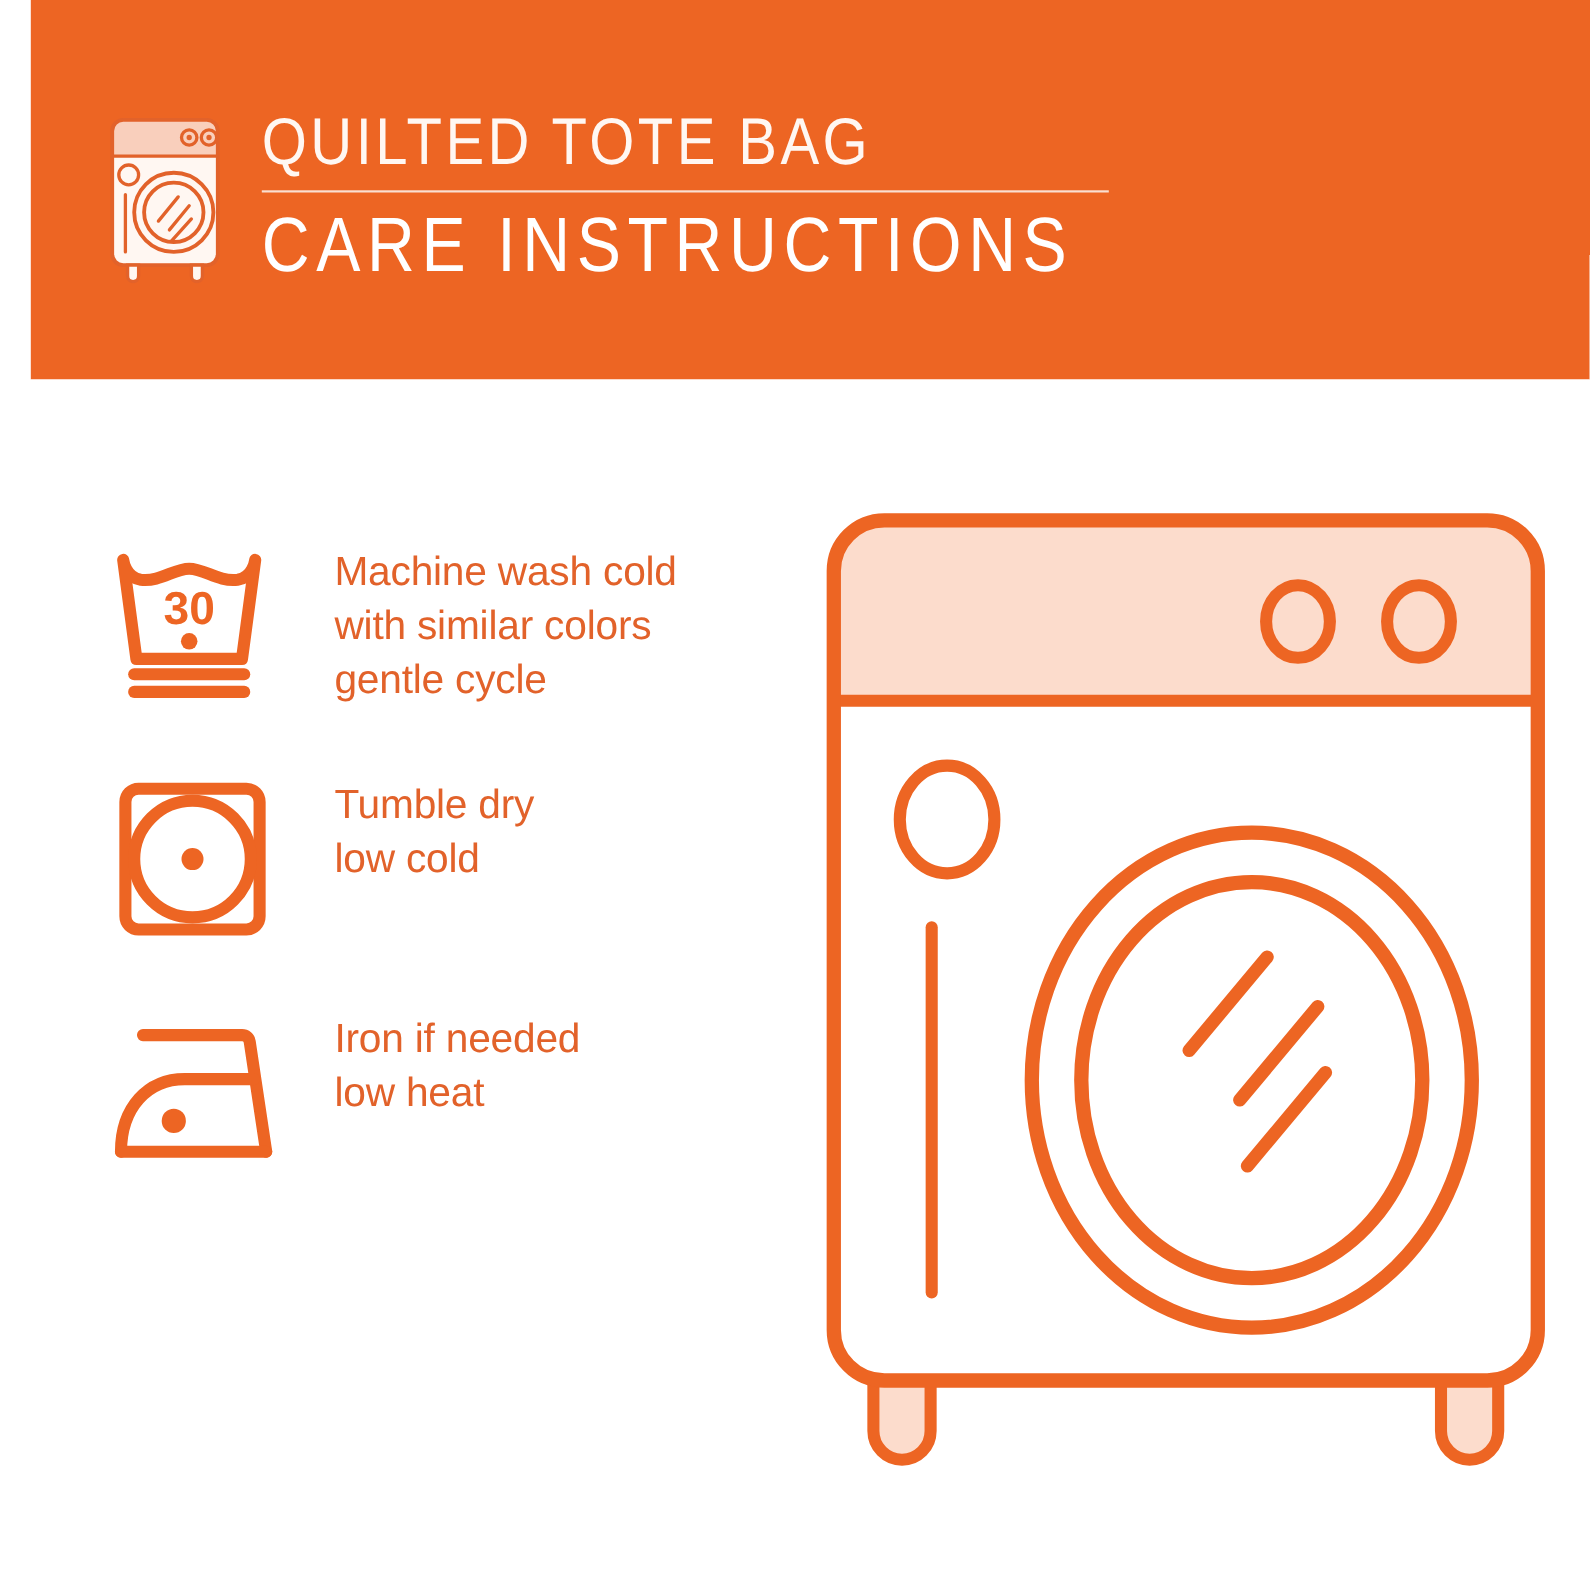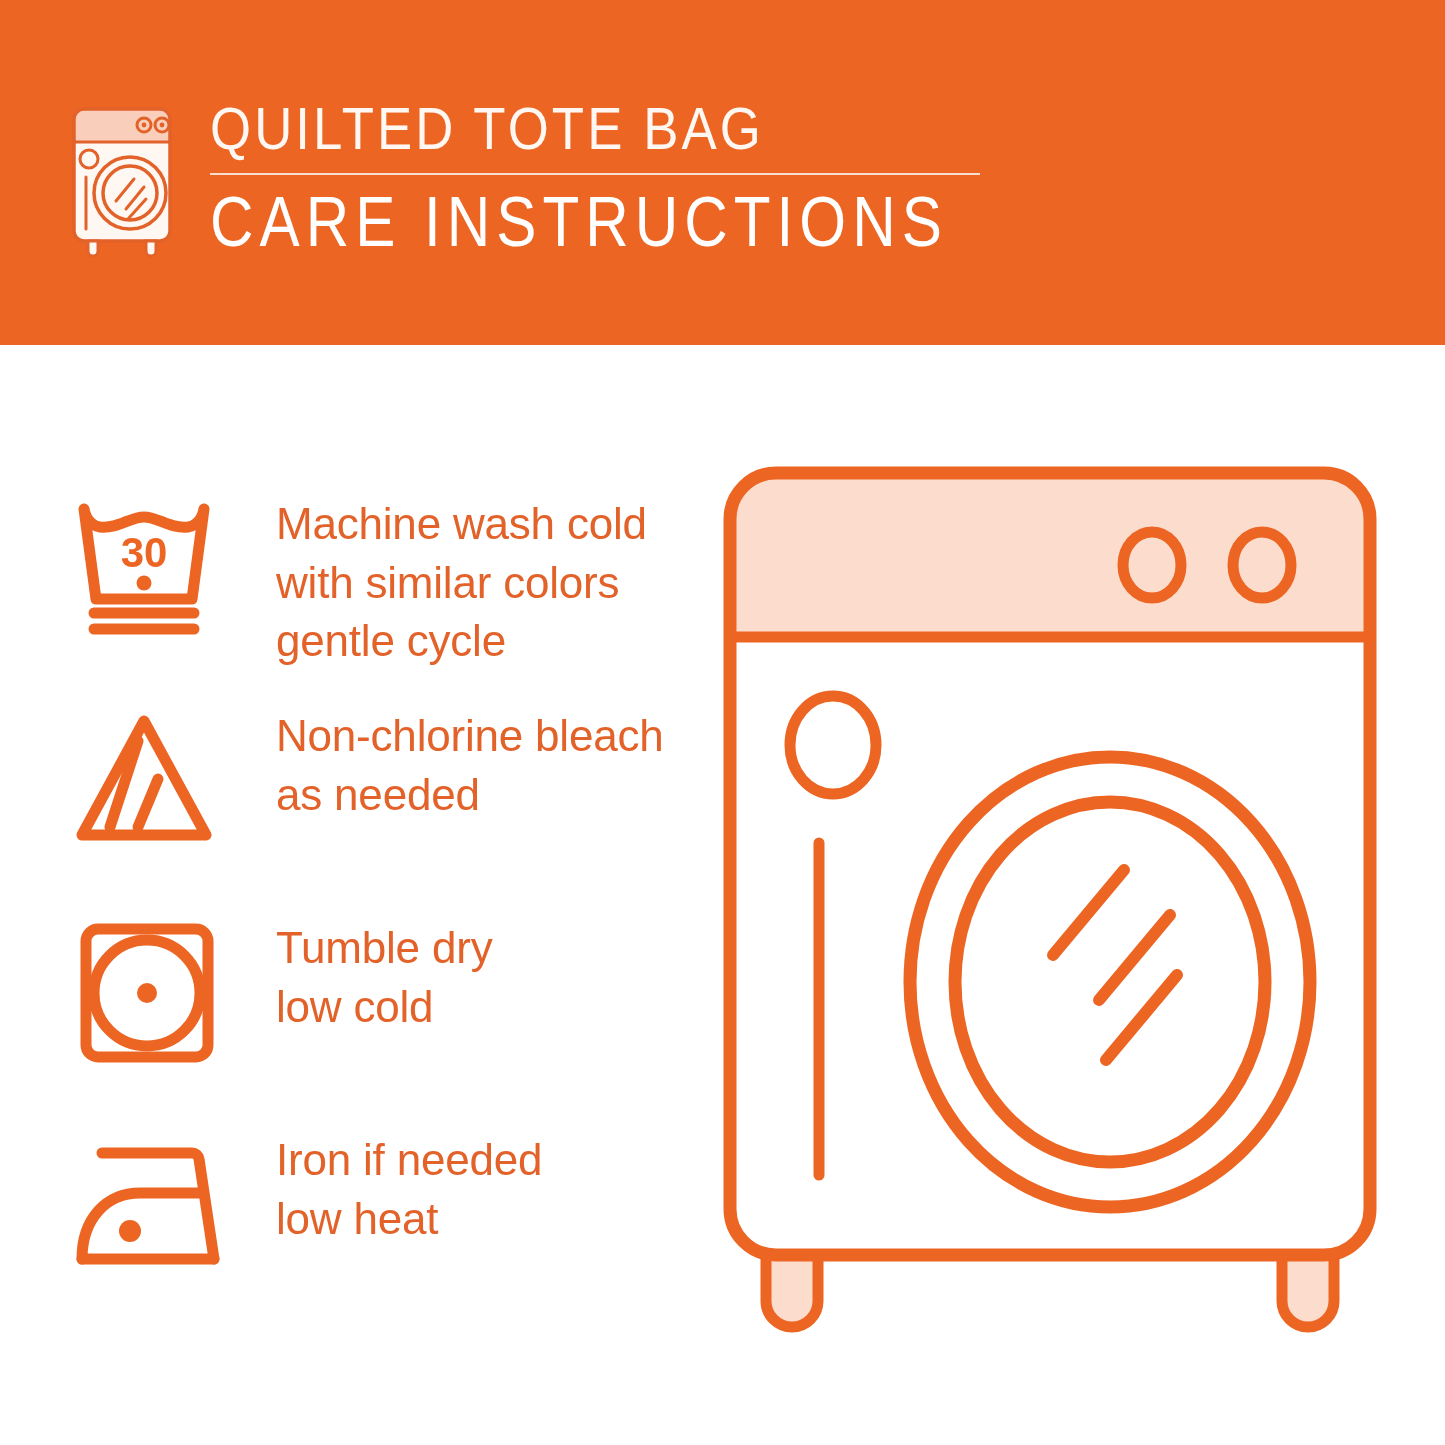--- a/index.html
+++ b/index.html
@@ -10,20 +10,21 @@
     background: #ffffff;
     font-family: "Liberation Sans", sans-serif;
     overflow: hidden;
   }
 
   .page {
     position: relative;
     width: 1247px;
     height: 1445px;
     background: #ffffff;
+    margin-left: 28px;
   }
 
   
   .header-band {
     position: absolute;
     left: 0;
     top: 0;
     width: 1445px;
     height: 345px;
     background: #ED6523;
@@ -115,21 +116,21 @@
     height: 150px;
     display: flex;
     align-items: center;
     justify-content: flex-start;
   }
 
   .care-text {
     margin-left: 36px;
     color: #E2622A;
     font-family: "Liberation Sans", sans-serif;
-    font-size: 44px;
+    font-size: 37px;
     font-weight: 500;
     line-height: 1.33;
     letter-spacing: -0.2px;
     white-space: pre-line;
   }
 
   
   .washer-wrap {
     position: absolute;
     left: 700px;
@@ -209,33 +210,20 @@
             </g>
             <text x="74" y="72" font-family="'Liberation Sans', sans-serif" font-size="42" font-weight="700" fill="#ED6523" text-anchor="middle">30</text>
             <circle cx="74" cy="88" r="7.5" fill="#ED6523"></circle>
           </svg>
         </div>
         <div class="care-text">Machine wash cold
 with similar colors
 gentle cycle</div>
       </div>
 
-      <div class="care-row">
-        <div class="care-symbol">
-          <svg viewBox="0 0 170 150" width="170" height="150" xmlns="http://www.w3.org/2000/svg">
-            <g fill="none" stroke="#ED6523" stroke-width="11" stroke-linecap="round" stroke-linejoin="round">
-              <path d="M74 14 L 136 128 L 12 128 Z"></path>
-              <line x1="68" y1="34" x2="40" y2="120"></line>
-              <line x1="88" y1="72" x2="68" y2="120"></line>
-            </g>
-          </svg>
-        </div>
-        <div class="care-text">Non-chlorine bleach
-as needed</div>
-      </div>
 
       <div class="care-row">
         <div class="care-symbol">
           <svg viewBox="0 0 170 150" width="170" height="150" xmlns="http://www.w3.org/2000/svg">
             <rect x="16" y="10" width="122" height="128" rx="12" ry="12" fill="none" stroke="#ED6523" stroke-width="11"></rect>
             <circle cx="77" cy="74" r="53" fill="none" stroke="#ED6523" stroke-width="11"></circle>
             <circle cx="77" cy="74" r="10" fill="#ED6523"></circle>
           </svg>
         </div>
         <div class="care-text">Tumble dry

